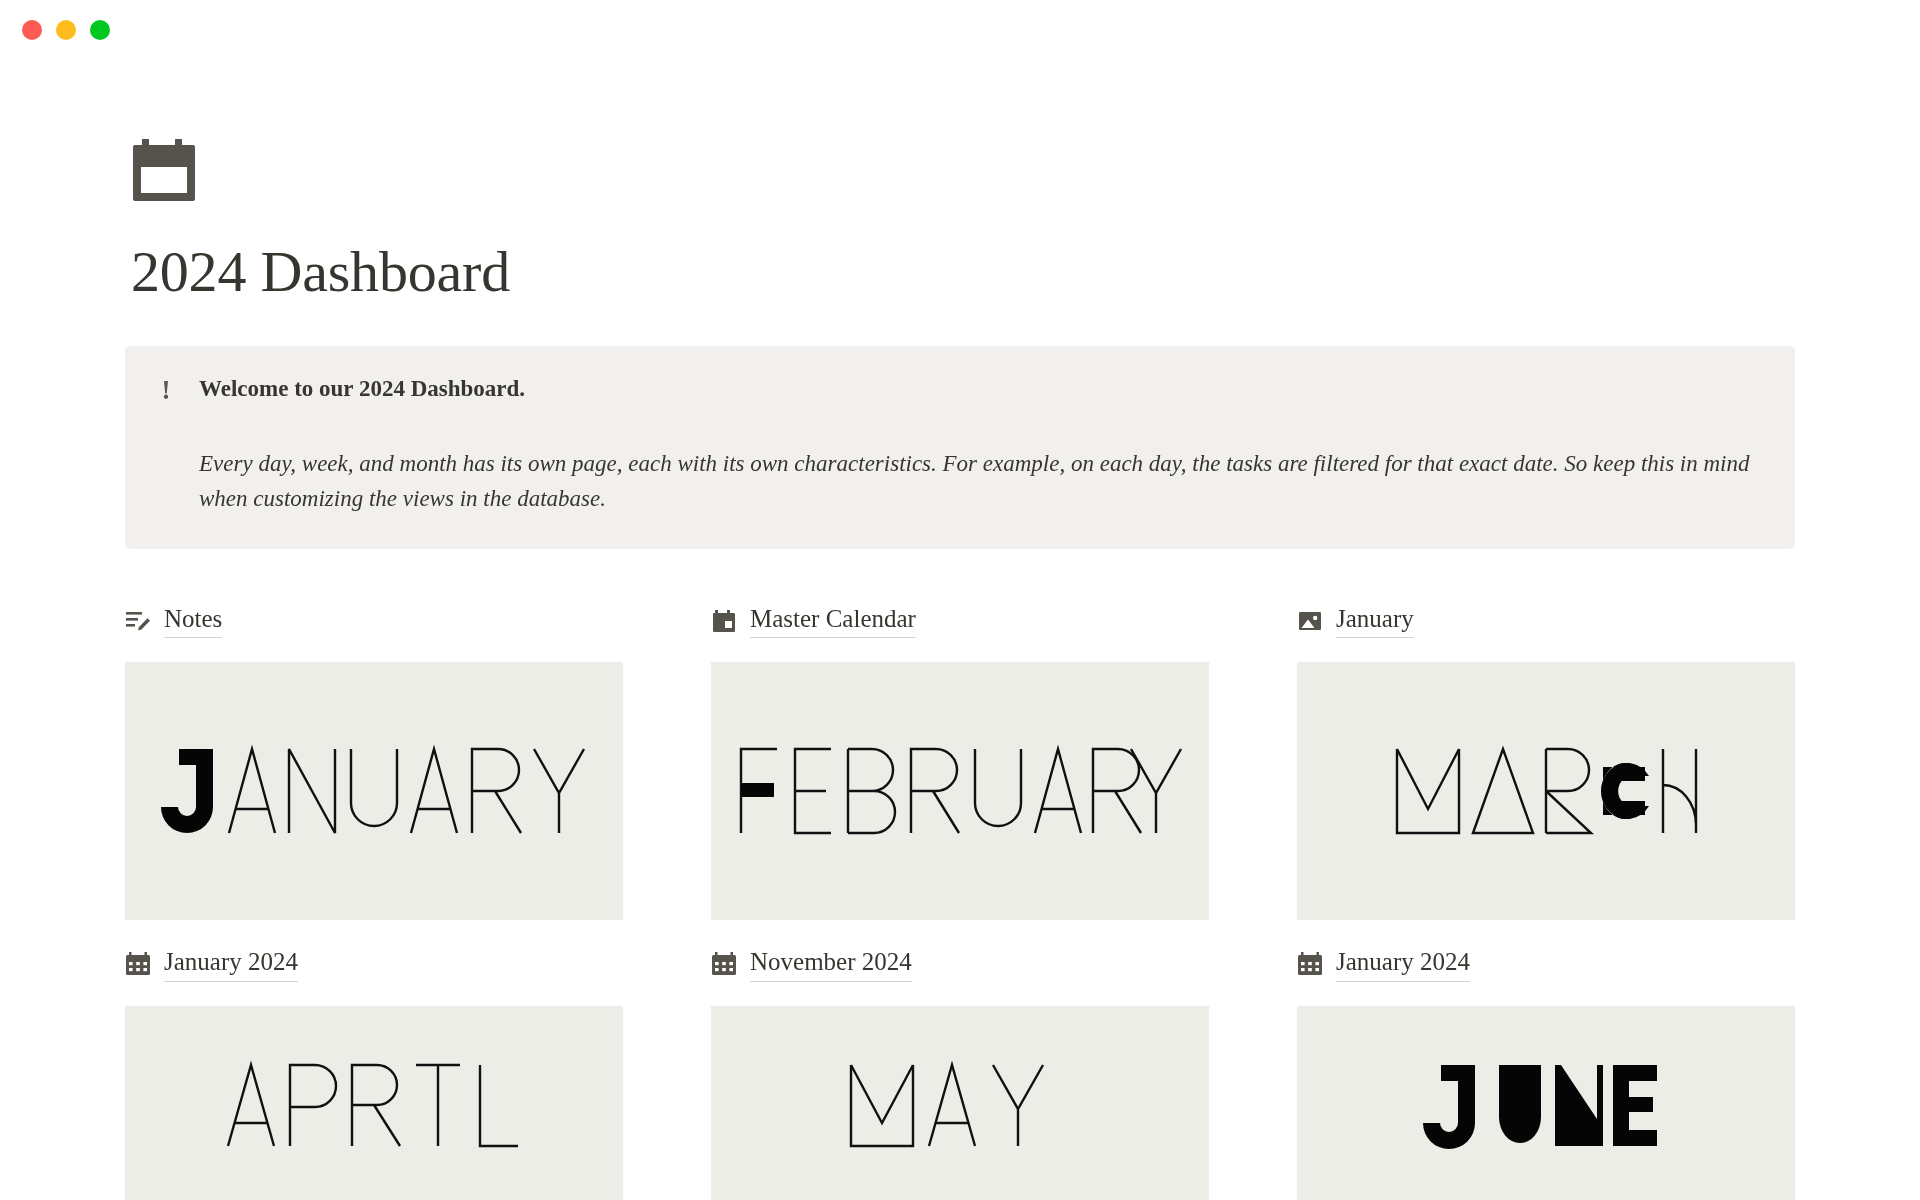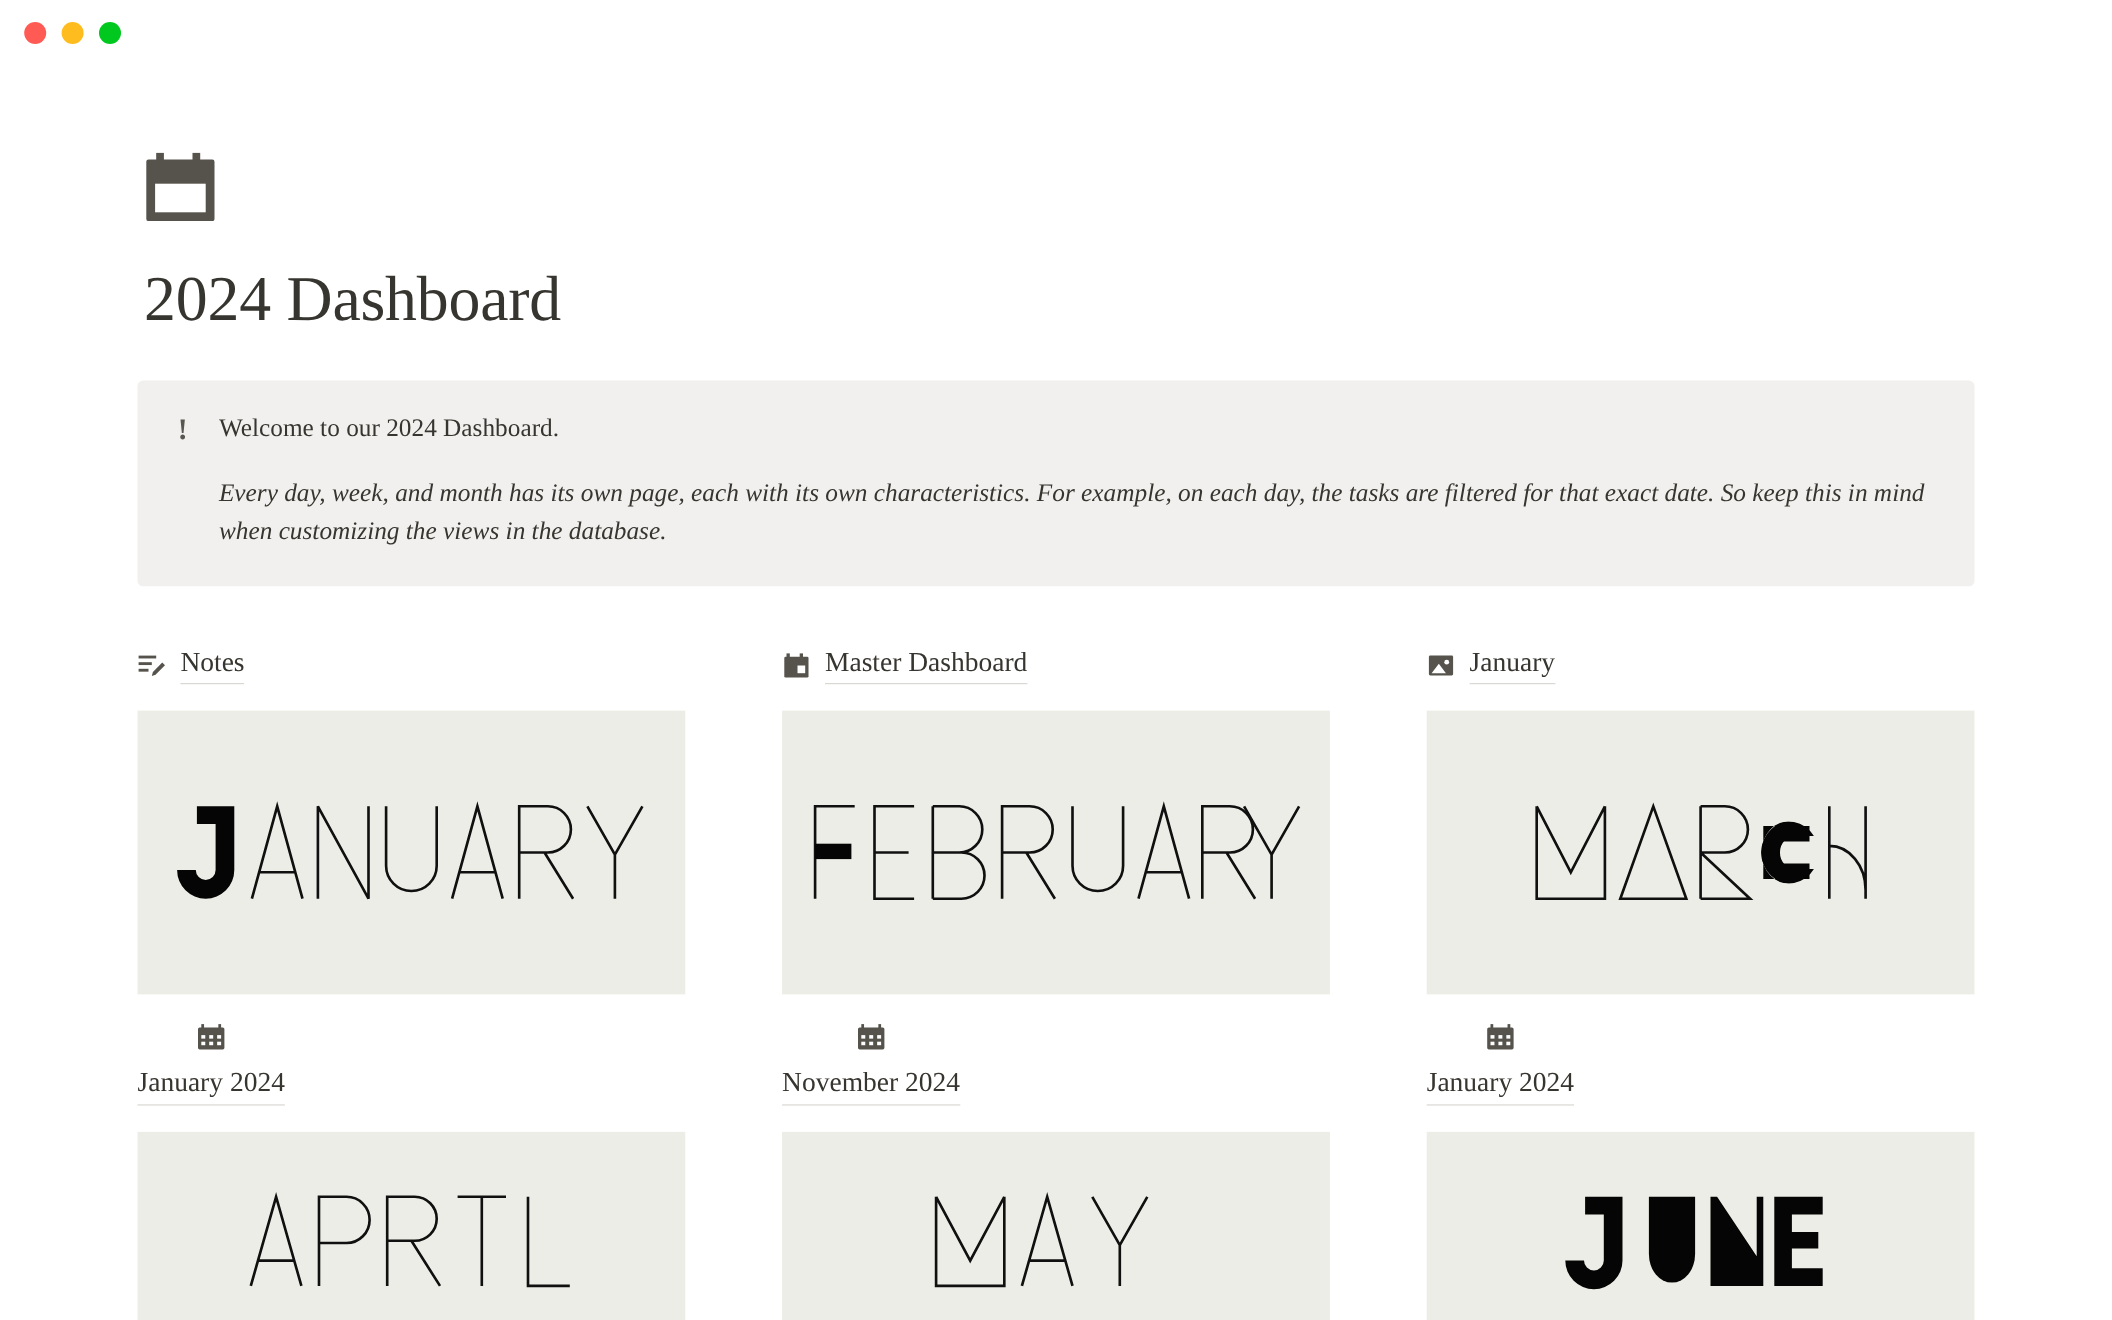--- a/index.html
+++ b/index.html
@@ -75,24 +75,24 @@
     color: #5a574f;
     font-weight: 700;
     flex: 0 0 auto;
     width: 22px;
     text-align: center;
     font-family: "Liberation Serif", serif;
   }
   .callout-body { flex: 1 1 auto; }
   .callout-heading {
     font-size: 23px;
-    font-weight: 400;
+    font-weight: 700;
     color: #37352f;
     line-height: 1.45;
-    margin-bottom: 26px;
+    margin-bottom: 42px;
   }
   .callout-text {
     font-size: 23px;
     line-height: 1.52;
     color: #37352f;
     font-style: italic;
   }
 
   
   .grid {
@@ -118,21 +118,21 @@
   }
   .page-link .link-icon svg { display: block; width: 100%; height: 100%; }
   .page-link .link-text {
     font-size: 25px;
     line-height: 1.25;
     color: #37352f;
     border-bottom: 1.5px solid #d6d4d0;
     padding-bottom: 3px;
   }
 
-  .page-link.second { margin-top: 26px; flex-direction: column; }
+  .page-link.second { margin-top: 26px; }
 
   
   .banner {
     background: #edede7;
     height: 258px;
     display: flex;
     align-items: center;
     justify-content: center;
     overflow: hidden;
   }
@@ -245,21 +245,21 @@
 
         <div class="page-link">
           <span class="link-icon">
             <svg viewBox="0 0 26 26" xmlns="http://www.w3.org/2000/svg">
               <rect x="4" y="2" width="3" height="5" fill="#55534c"></rect>
               <rect x="16" y="2" width="3" height="5" fill="#55534c"></rect>
               <rect x="2" y="5" width="22" height="19" rx="1.2" fill="#55534c"></rect>
               <rect x="14" y="13" width="7" height="7" fill="#ffffff"></rect>
             </svg>
           </span>
-          <span class="link-text">Master Dashboard</span>
+          <span class="link-text">Master Calendar</span>
         </div>
 
         <div class="banner">
           <svg width="450" height="120" viewBox="0 0 450 120" xmlns="http://www.w3.org/2000/svg" aria-label="FEBRUARY">
 
             <path class="word" d="M6 102 V18 h36"></path>
             <rect class="word-bold" x="6" y="52" width="33" height="14"></rect>
 
             <path class="word" d="M96 18 h-36 V102 h36 M60 60 h31"></path>
 

